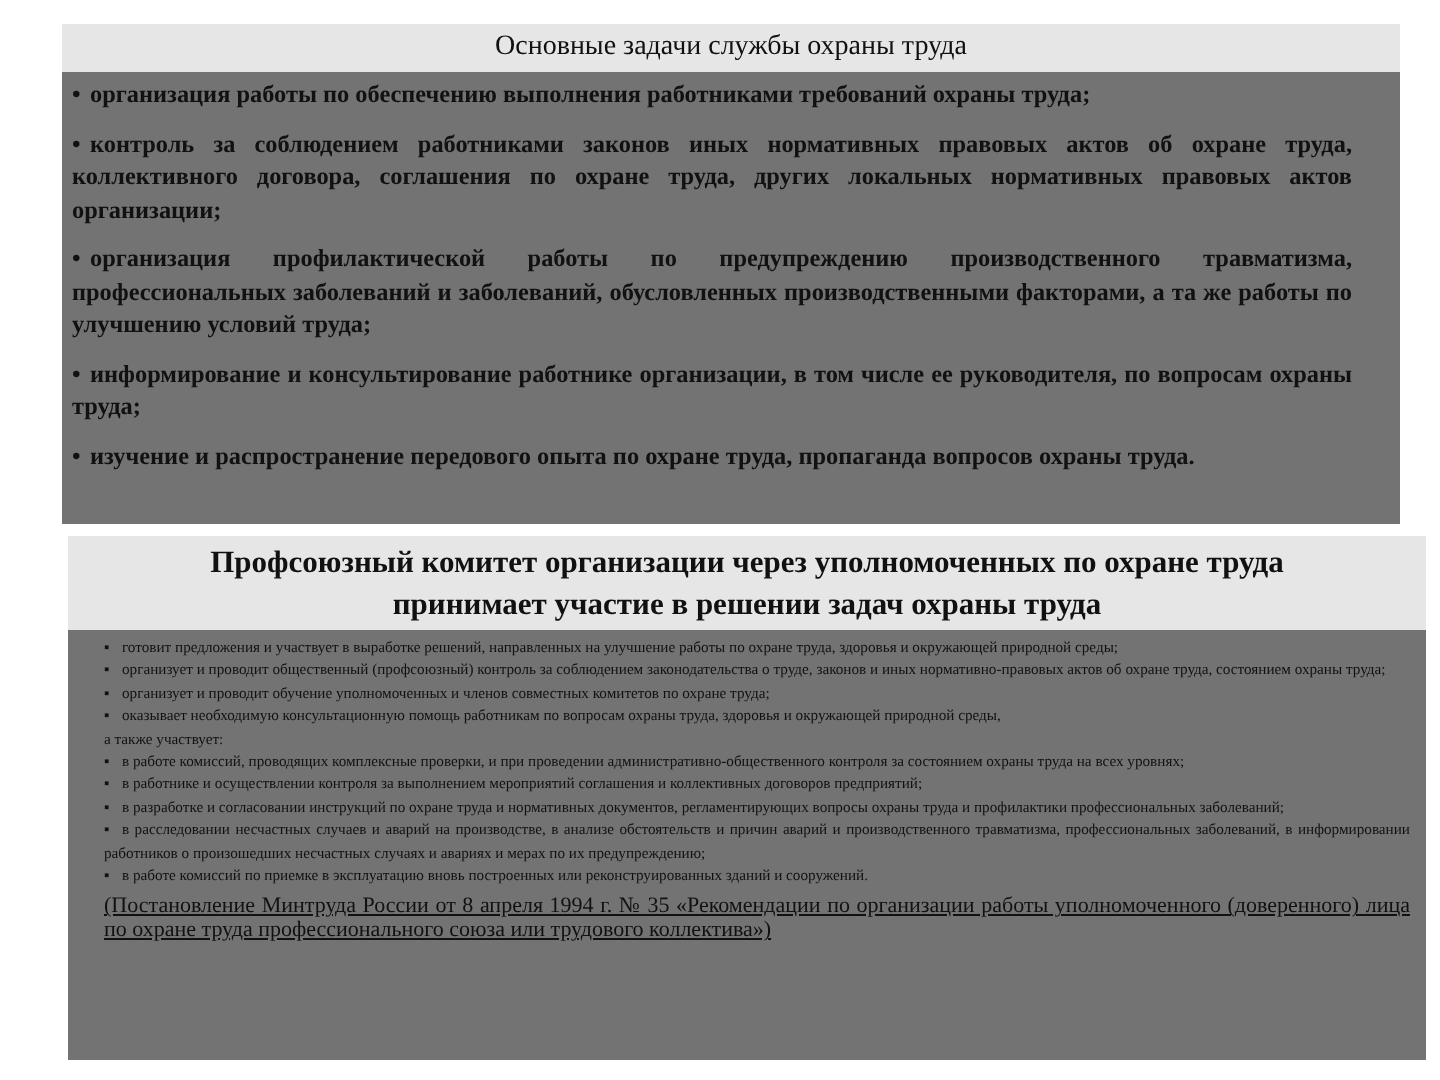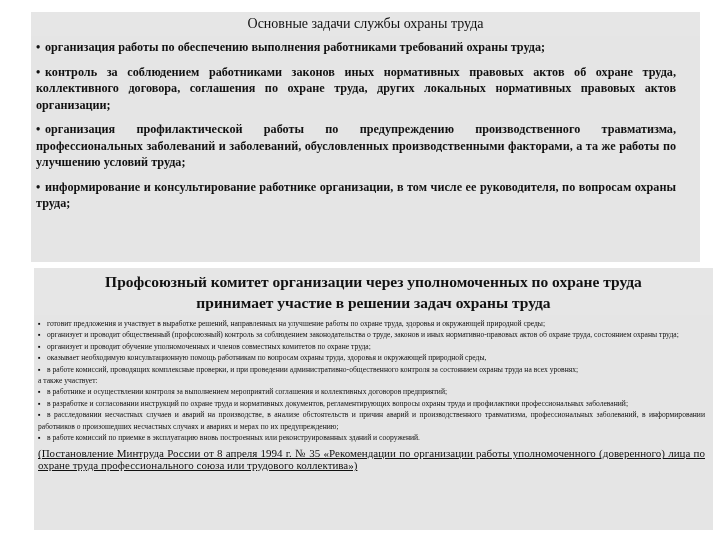--- a/index.html
+++ b/index.html
@@ -1,53 +1,54 @@
 <!DOCTYPE html>
 <html><head>
   <meta charset="utf-8">
   <style>
     html, body { margin: 0; padding: 0; background: #ffffff; }
     body { width: 720px; height: 540px; position: relative; overflow: hidden; font-family: "Liberation Serif", serif; color: #111; }
-    .panel { position: absolute; background: #e5e5e5; }
+    .panel { position: absolute; background: #737373; }
     #panel1 { left: 31px; top: 12px; width: 669px; height: 250px; }
     #panel2 { left: 34px; top: 268px; width: 679px; height: 262px; }
     .panel-header { background: #e6e6e6; text-align: center; }
     #panel1 .panel-header { height: 24px; line-height: 24px; font-size: 14px; }
     #panel2 .panel-header { height: 47px; font-size: 15.5px; font-weight: bold; line-height: 21px; padding-top: 3px; box-sizing: border-box; }
     .list1 { padding: 3px 24px 0 5px; }
     .list1 .item { font-size: 12.2px; font-weight: bold; line-height: 16.5px; text-align: justify; margin-bottom: 8px; }
     .bullet { display: inline-block; width: 9px; }
-    .list2 { padding: 3px 8px 0 4px; }
+    .list2 { padding: 3px 8px 0 4px; margin-left: 14px; }
     .list2 .item { font-size: 7.6px; line-height: 11.4px; text-align: justify; }
     .list2 .note { font-size: 11px; line-height: 12px; margin-top: 4px; text-align: justify; text-decoration: underline; }
   </style>
 </head>
 <body>
 
 <div class="panel" id="panel1">
   <div class="panel-header">Основные задачи службы охраны труда</div>
   <div class="list1">
     <div class="item"><span class="bullet">•</span><span>организация работы по обеспечению выполнения работниками требований охраны труда;</span></div>
     <div class="item"><span class="bullet">•</span><span>контроль за соблюдением работниками законов иных нормативных правовых актов об охране труда, коллективного договора, соглашения по охране труда, других локальных нормативных правовых актов организации;</span></div>
     <div class="item"><span class="bullet">•</span><span>организация профилактической работы по предупреждению производственного травматизма, профессиональных заболеваний и заболеваний, обусловленных производственными факторами, а та же работы по улучшению условий труда;</span></div>
     <div class="item"><span class="bullet">•</span><span>информирование и консультирование работнике организации, в том числе ее руководителя, по вопросам охраны труда;</span></div>
+    <div class="item"><span class="bullet">•</span><span>изучение и распространение передового опыта по охране труда, пропаганда вопросов охраны труда.</span></div>
   </div>
 </div>
 
 <div class="panel" id="panel2">
   <div class="panel-header">
     <div>Профсоюзный комитет организации через уполномоченных по охране труда</div>
     <div>принимает участие в решении задач охраны труда</div>
   </div>
   <div class="list2">
     <div class="item"><span class="bullet">▪</span><span>готовит предложения и участвует в выработке решений, направленных на улучшение работы по охране труда, здоровья и окружающей природной среды;</span></div>
     <div class="item"><span class="bullet">▪</span><span>организует и проводит общественный (профсоюзный) контроль за соблюдением законодательства о труде, законов и иных нормативно-правовых актов об охране труда, состоянием охраны труда;</span></div>
     <div class="item"><span class="bullet">▪</span><span>организует и проводит обучение уполномоченных и членов совместных комитетов по охране труда;</span></div>
     <div class="item"><span class="bullet">▪</span><span>оказывает необходимую консультационную помощь работникам по вопросам охраны труда, здоровья и окружающей природной среды,</span></div>
+    <div class="item"><span>а также участвует:</span></div>
     <div class="item"><span class="bullet">▪</span><span>в работе комиссий, проводящих комплексные проверки, и при проведении административно-общественного контроля за состоянием охраны труда на всех уровнях;</span></div>
-    <div class="item"><span>а также участвует:</span></div>
     <div class="item"><span class="bullet">▪</span><span>в работнике и осуществлении контроля за выполнением мероприятий соглашения и коллективных договоров предприятий;</span></div>
     <div class="item"><span class="bullet">▪</span><span>в разработке и согласовании инструкций по охране труда и нормативных документов, регламентирующих вопросы охраны труда и профилактики профессиональных заболеваний;</span></div>
     <div class="item"><span class="bullet">▪</span><span>в расследовании несчастных случаев и аварий на производстве, в анализе обстоятельств и причин аварий и производственного травматизма, профессиональных заболеваний, в информировании работников о произошедших несчастных случаях и авариях и мерах по их предупреждению;</span></div>
     <div class="item"><span class="bullet">▪</span><span>в работе комиссий по приемке в эксплуатацию вновь построенных или реконструированных зданий и сооружений.</span></div>
     <div class="note">(Постановление Минтруда России от 8 апреля 1994 г. № 35 «Рекомендации по организации работы уполномоченного (доверенного) лица по охране труда профессионального союза или трудового коллектива»)</div>
   </div>
 </div>
 
 </body></html>

